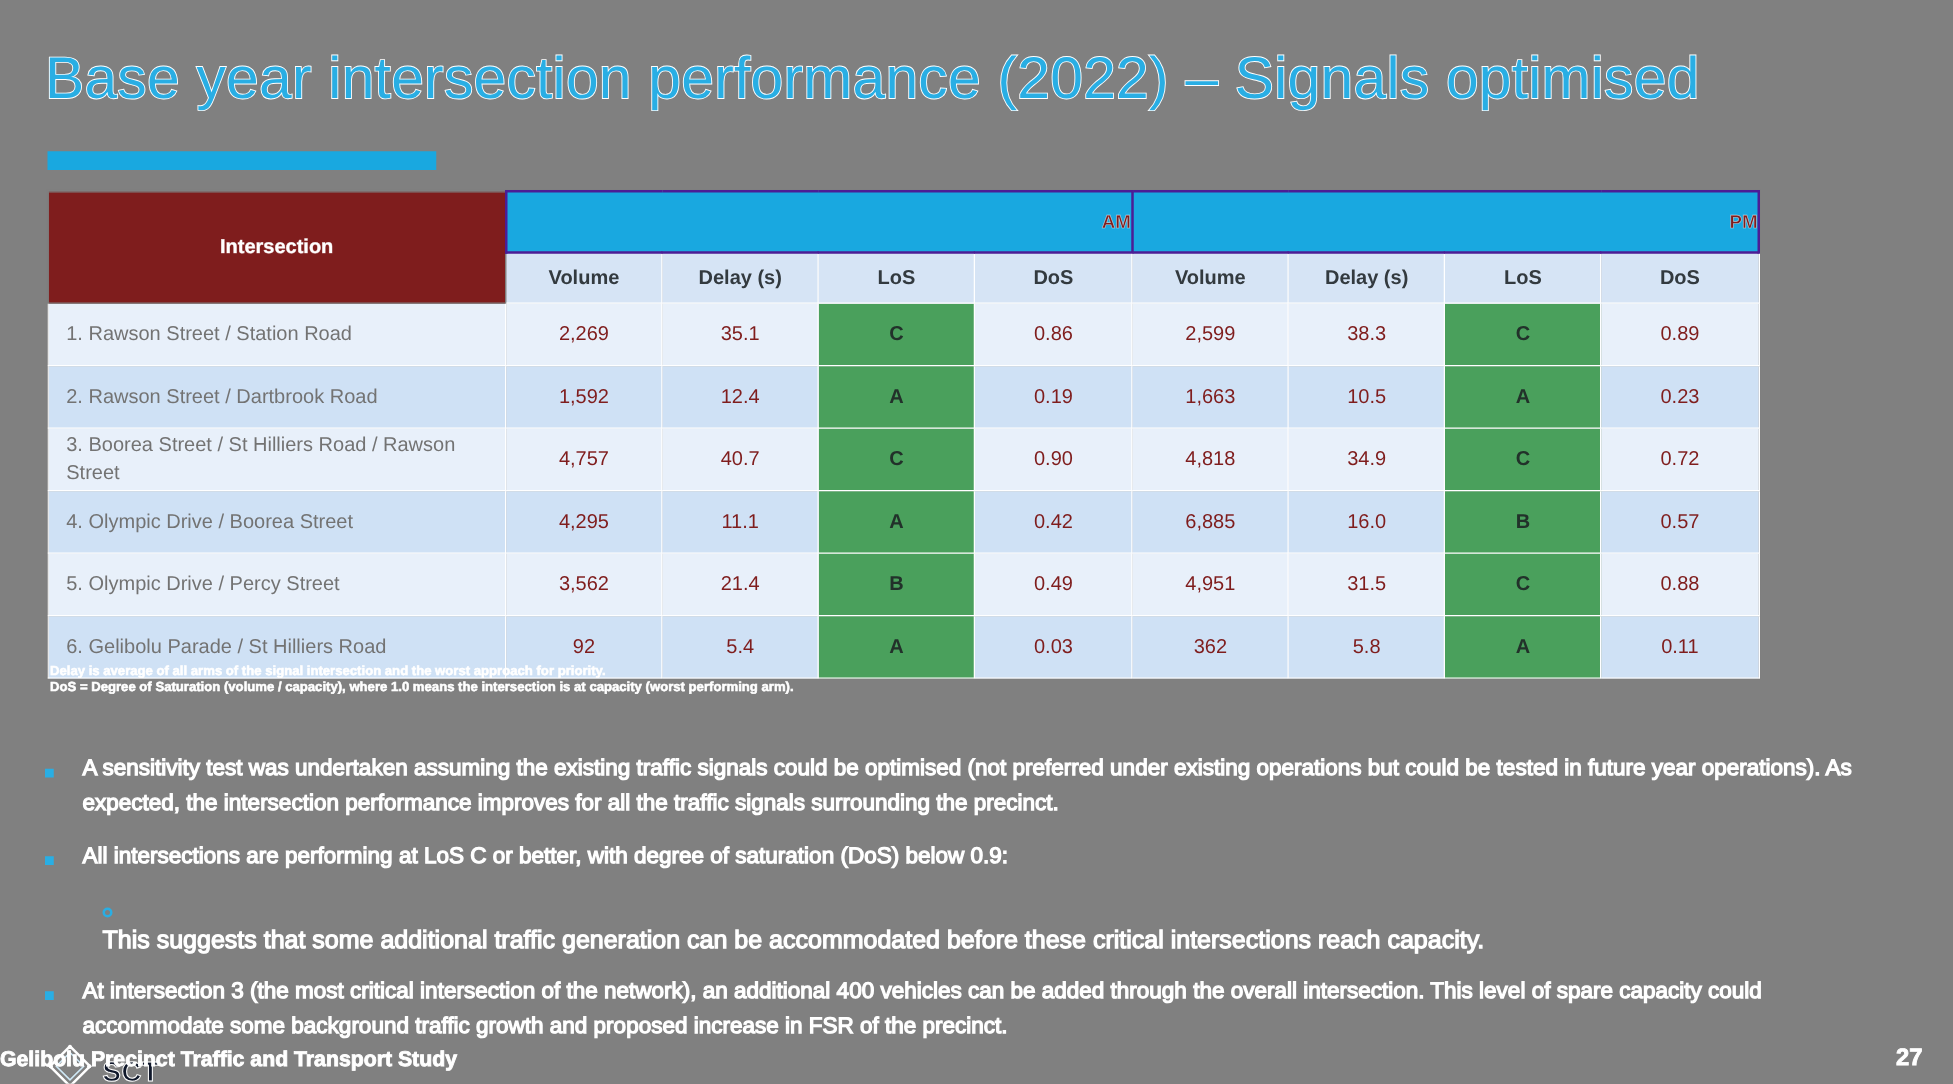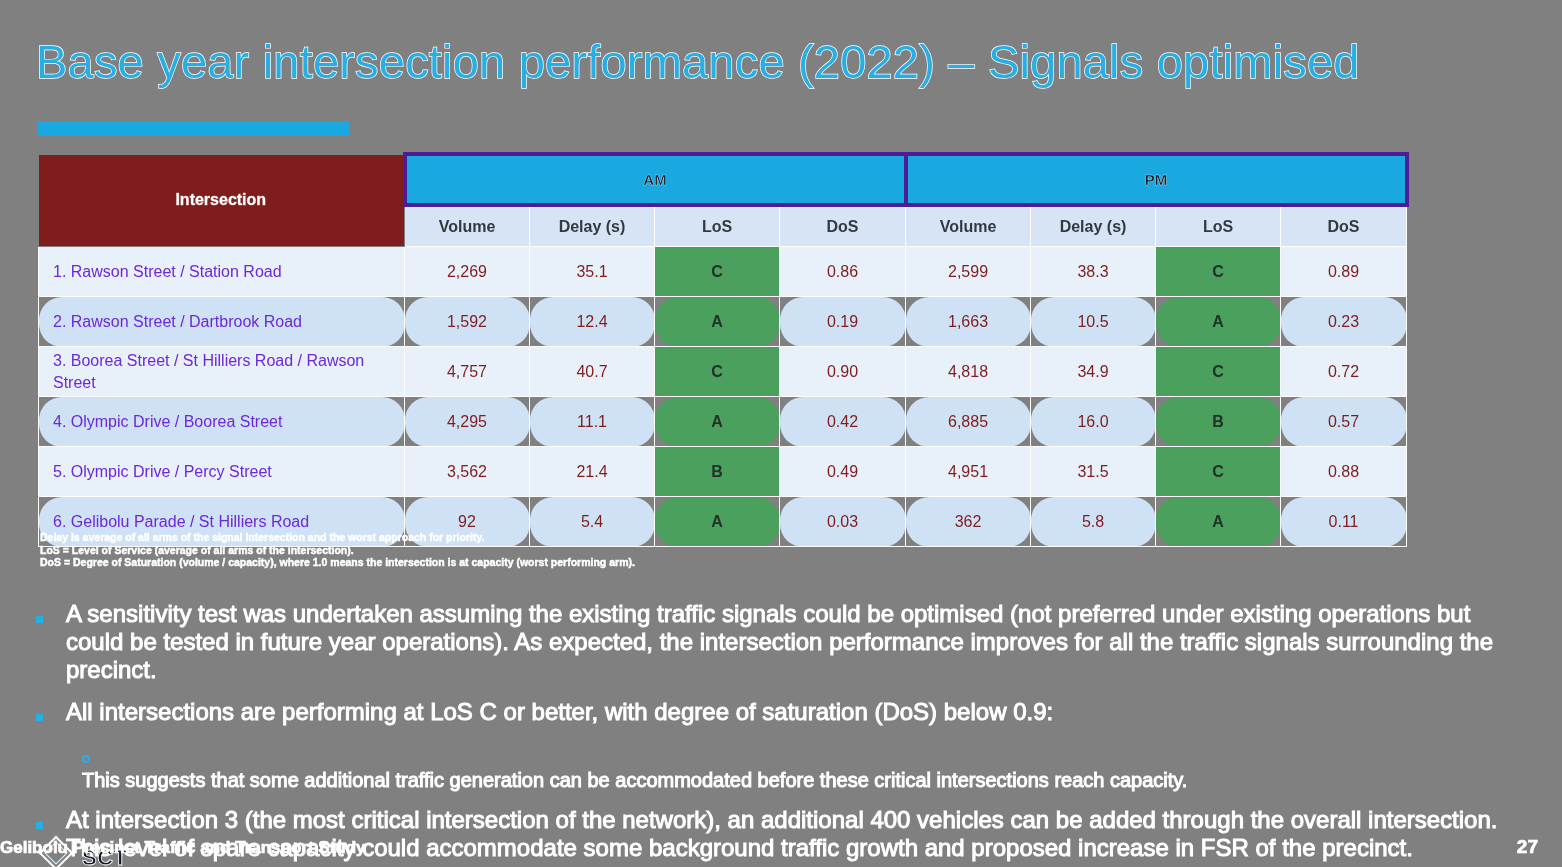--- a/index.html
+++ b/index.html
@@ -38,41 +38,41 @@
   th,td{padding:0;margin:0;}
 
   .th-int{
     background:#7f1d1d;color:#ffffff;
     font-size:16px;font-weight:700;text-align:center;
     border:1px solid #7f7f7f;
     vertical-align:middle;
     -webkit-text-stroke:.5px rgba(255,255,255,.6);
   }
   .th-period{
-    background:#19a8e0;color:#0f172a;
-    font-size:15px;font-weight:700;text-align:center;
-    height:47px;border:4px solid #4c1d95;
+    background:#19a8e0;color:#7f1d1d;
+    font-size:15px;font-weight:700;text-align:right;
+    height:47px;border:2px solid #4c1d95;
     -webkit-text-stroke:.5px rgba(255,255,255,.6);
   }
   .th-sub{
     background:#d6e4f5;color:#333a3f;
     font-size:16px;font-weight:700;text-align:center;
     height:39px;border:1px solid #ffffff;
   }
   td.cell{
     font-size:16px;color:#7f1d1d;text-align:center;
     border:1px solid #ffffff;height:49px;
   }
   td.name{
-    font-size:16px;color:#6d28d9;text-align:left;
+    font-size:16px;color:#737373;text-align:left;
     padding-left:14px;padding-right:20px;
     border:1px solid #ffffff;line-height:22px;
   }
   tr.odd td{background:#e8f0fa;}
-  tr.even td{background:#cfe1f5;border-radius:23px;}
+  tr.even td{background:#cfe1f5;}
   td.los{background:#4aa05c !important;color:#22312a;font-weight:700;}
 
   .tbl-wrap{ box-sizing:border-box; }
   table{ outline:1px solid #7f7f7f; }
 
   
   .notes{
     position:absolute;left:40px;top:531px;width:900px;
     font-size:10.5px;line-height:12.6px;
     color:#ffffff;-webkit-text-stroke:.45px #ffffff;
@@ -85,21 +85,21 @@
   .b-row{display:flex;align-items:flex-start;margin-bottom:14px;}
   .b-row.l2{margin-left:46px;margin-bottom:13px;flex-direction:column;}
   .b-mark{
     flex:0 0 auto;width:30px;padding-top:9px;
   }
   .sq{display:inline-block;width:7px;height:7px;background:#29aee4;}
   .ring{display:inline-block;width:8px;height:8px;border-radius:50%;
         border:2px solid #29aee4;background:transparent;box-sizing:border-box;}
   .b-text{
     flex:1 1 auto;
-    font-size:24px;line-height:28px;
+    font-size:18px;line-height:28px;
     color:#ffffff;-webkit-text-stroke:1px #ffffff;
     font-weight:400;
   }
   .b-row.l2 .b-text{font-size:20px;line-height:26px;}
 
   
   .footer-logo{position:absolute;left:36px;top:824px;display:flex;align-items:center;}
   .logo-mark{width:40px;height:40px;position:relative;flex:0 0 auto;}
   .logo-text{margin-left:6px;line-height:1;}
   .logo-sct{
@@ -225,21 +225,20 @@
           <td class="cell">5.8</td>
           <td class="cell los">A</td>
           <td class="cell">0.11</td>
         </tr>
       </tbody>
     </table>
   </div>
 
   <div class="notes">
     <div>Delay is average of all arms of the signal intersection and the worst approach for priority.</div>
-    <div>LoS = Level of Service (average of all arms of the intersection).</div>
     <div>DoS = Degree of Saturation (volume / capacity), where 1.0 means the intersection is at capacity (worst performing arm).</div>
   </div>
 
   <div class="bullets">
     <div class="b-row">
       <span class="b-mark"><span class="sq"></span></span>
       <span class="b-text">A sensitivity test was undertaken assuming the existing traffic signals could be optimised (not preferred under existing operations but could be tested in future year operations). As expected, the intersection performance improves for all the traffic signals surrounding the precinct.</span>
     </div>
     <div class="b-row">
       <span class="b-mark"><span class="sq"></span></span>

